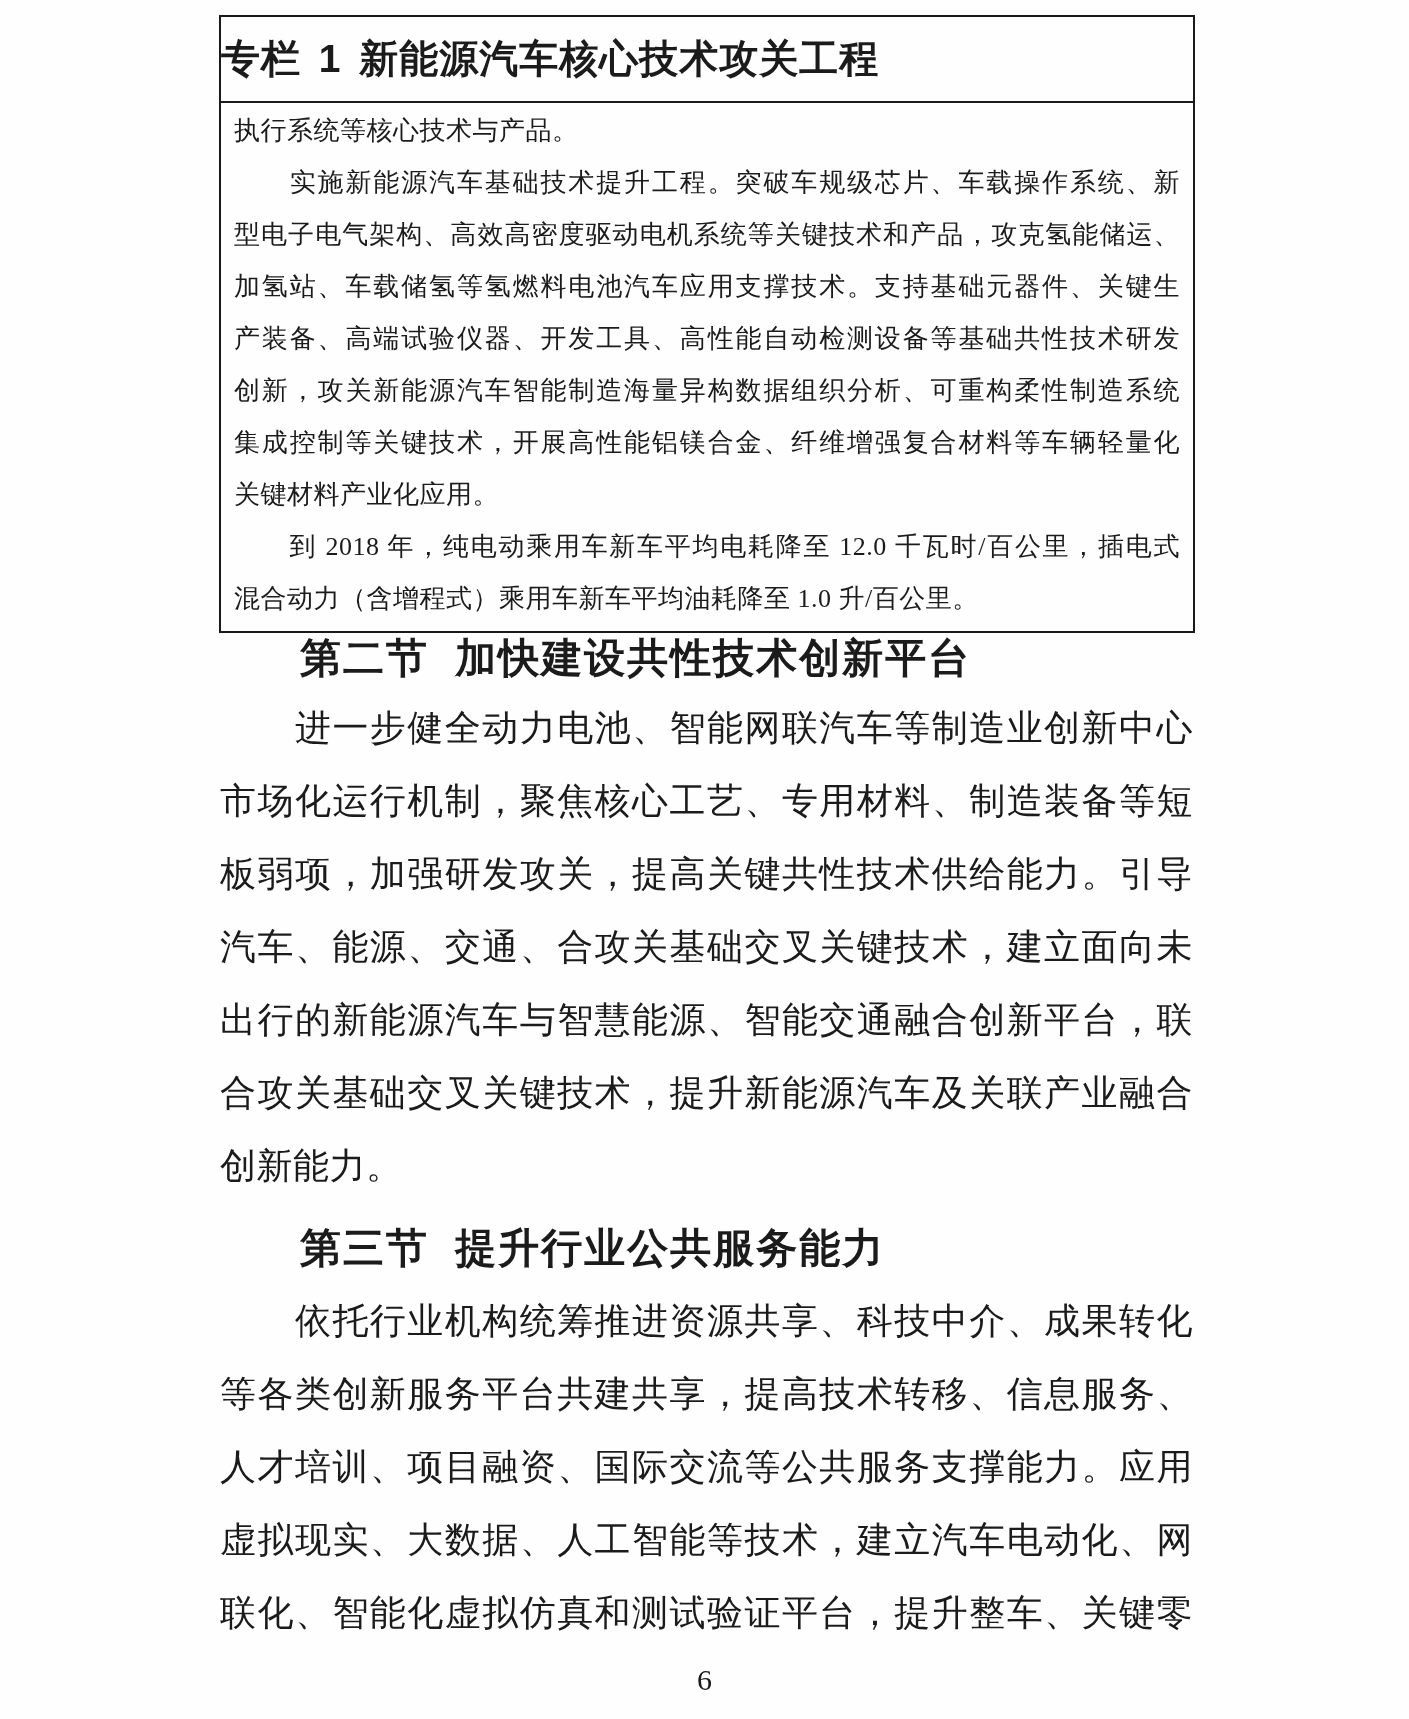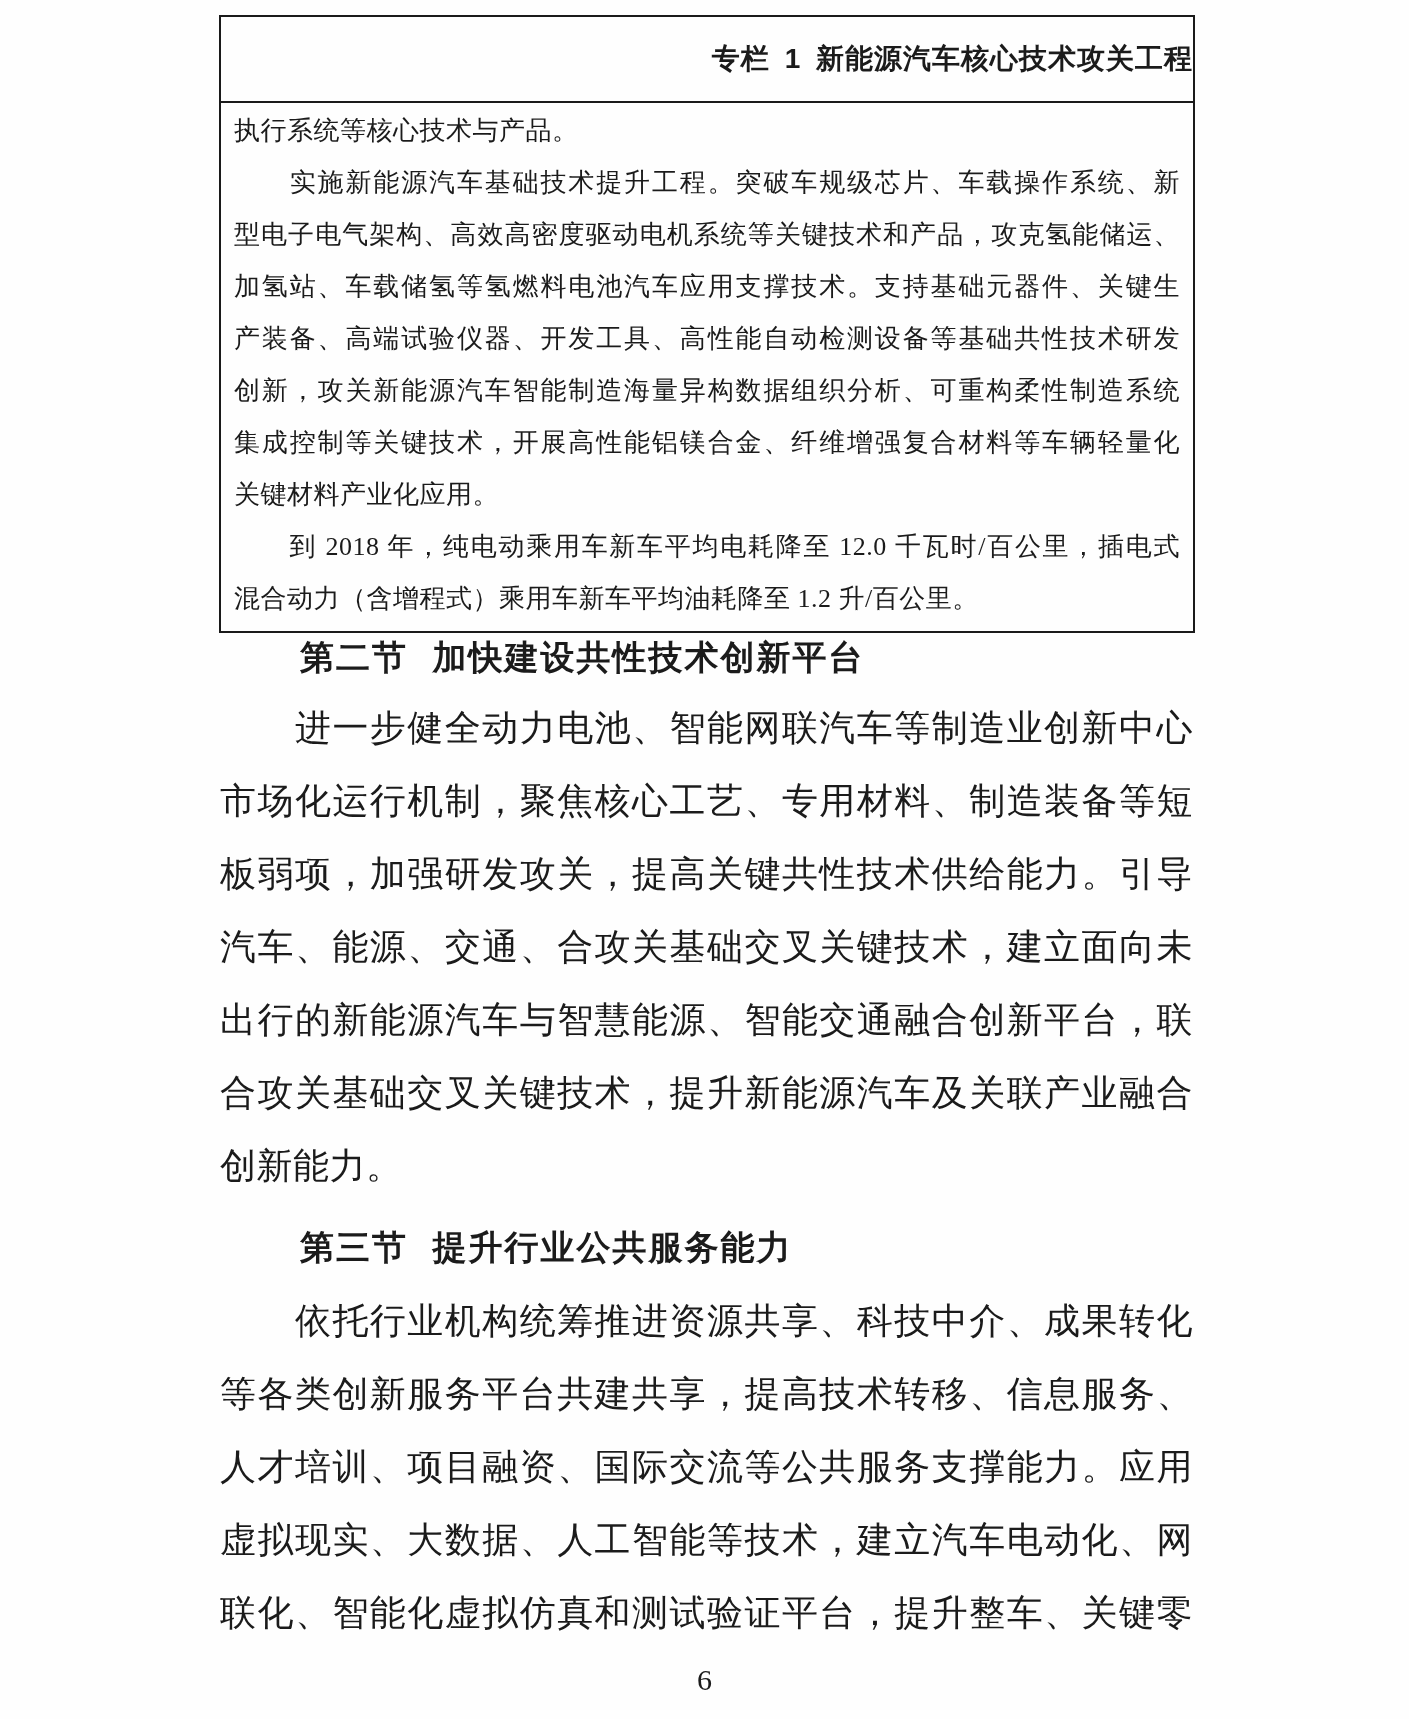--- a/index.html
+++ b/index.html
@@ -15,43 +15,43 @@
   
   .callout-box{
     position:absolute;left:219px;top:15px;width:976px;
     border:2px solid #1a1a1a;
     box-sizing:border-box;
     background:#fefefe;
   }
   .box-title{
     height:84px;line-height:84px;
     border-bottom:2px solid #1a1a1a;
-    text-align:right;
+    text-align:left;
     font-family:"Liberation Sans","DejaVu Sans",sans-serif;
     font-weight:bold;
-    font-size:28px;
+    font-size:39px;
     word-spacing:6px;
     letter-spacing:1px;
   }
   .box-body{padding:2px 13px 6px 13px;border-radius:13px;}
   .box-line{
     font-size:26px;
     height:52px;line-height:52px;
     text-align:justify;
     text-align-last:justify;
     overflow:hidden;
     letter-spacing:0.5px;
   }
   .box-line.short{text-align-last:left;}
 
   
   .sec-heading{
     position:absolute;left:300px;
     height:56px;line-height:56px;
-    font-size:34px;font-weight:bold;
+    font-size:41px;font-weight:bold;
     letter-spacing:2px;
     word-spacing:14px;
     white-space:nowrap;
   }
   .sec-heading.h2{top:630px;}
   .sec-heading.h3{top:1220px;}
 
   
   .para{position:absolute;left:220px;width:973px;}
   .para.p2{top:694px;}
@@ -85,21 +85,21 @@
     <div class="box-body">
       <div class="box-line short">执行系统等核心技术与产品。</div>
       <div class="box-line">　　实施新能源汽车基础技术提升工程。突破车规级芯片、车载操作系统、新</div>
       <div class="box-line">型电子电气架构、高效高密度驱动电机系统等关键技术和产品，攻克氢能储运、</div>
       <div class="box-line">加氢站、车载储氢等氢燃料电池汽车应用支撑技术。支持基础元器件、关键生</div>
       <div class="box-line">产装备、高端试验仪器、开发工具、高性能自动检测设备等基础共性技术研发</div>
       <div class="box-line">创新，攻关新能源汽车智能制造海量异构数据组织分析、可重构柔性制造系统</div>
       <div class="box-line">集成控制等关键技术，开展高性能铝镁合金、纤维增强复合材料等车辆轻量化</div>
       <div class="box-line short">关键材料产业化应用。</div>
       <div class="box-line">　　到 2018 年，纯电动乘用车新车平均电耗降至 12.0 千瓦时/百公里，插电式</div>
-      <div class="box-line short">混合动力（含增程式）乘用车新车平均油耗降至 1.2 升/百公里。</div>
+      <div class="box-line short">混合动力（含增程式）乘用车新车平均油耗降至 1.0 升/百公里。</div>
     </div>
   </div>
 
   <div class="sec-heading h2">第二节 加快建设共性技术创新平台</div>
 
   <div class="para p2">
     <div class="para-line">　　进一步健全动力电池、智能网联汽车等制造业创新中心</div>
     <div class="para-line">市场化运行机制，聚焦核心工艺、专用材料、制造装备等短</div>
     <div class="para-line">板弱项，加强研发攻关，提高关键共性技术供给能力。引导</div>
     <div class="para-line">汽车、能源、交通、合攻关基础交叉关键技术，建立面向未来</div>

